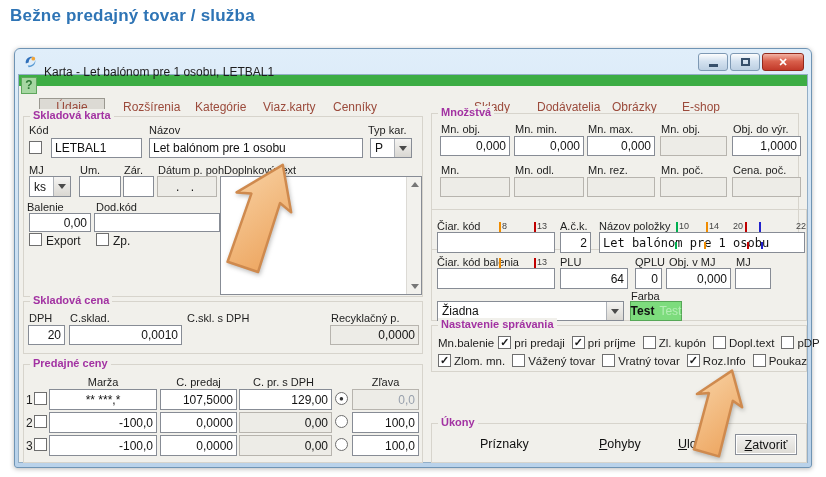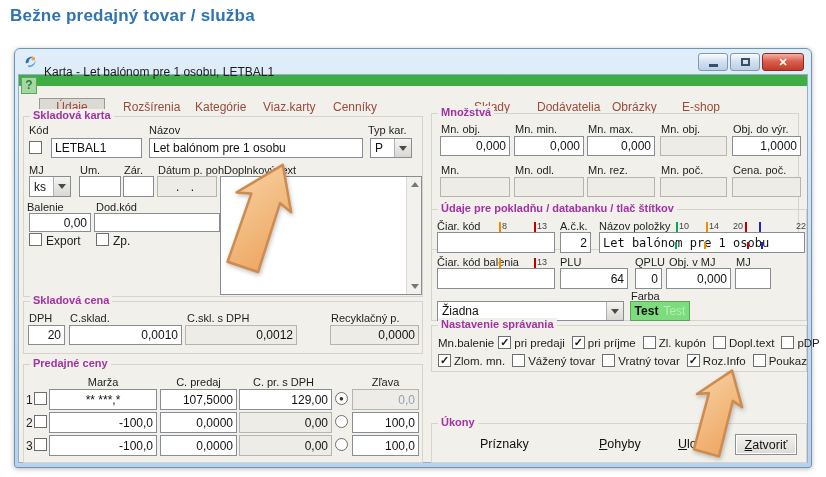--- a/index.html
+++ b/index.html
@@ -211,21 +211,20 @@
     <span class="lbl" style="left:89px; top:117px; font-size:12px;">Zp.</span>
   </div>
 
   <div class="grp" style="left:8px; top:252px; width:400px; height:53px;">
     <span class="gt">Skladová cena</span>
     <span class="lbl" style="left:5px; top:10px;">DPH</span>
     <div class="inp num" style="left:4px; top:23px; width:37px; height:20px;">20</div>
     <span class="lbl" style="left:46px; top:10px;">C.sklad.</span>
     <div class="inp num" style="left:45px; top:23px; width:113px; height:20px;">0,0010</div>
     <span class="lbl" style="left:163px; top:10px;">C.skl. s DPH</span>
-    <div class="inp num dis" style="left:161px; top:23px; width:112px; height:20px;">0,0012</div>
     <span class="lbl" style="left:307px; top:10px;">Recyklačný p.</span>
     <div class="inp num dis" style="left:306px; top:23px; width:89px; height:20px;">0,0000</div>
   </div>
 
   <div class="grp" style="left:8px; top:315px; width:400px; height:99px;">
     <span class="gt">Predajné ceny</span>
     <span class="lbl" style="left:25px; top:11px; width:108px; text-align:center;">Marža</span>
     <span class="lbl" style="left:136px; top:11px; width:77px; text-align:center;">C. predaj</span>
     <span class="lbl" style="left:213px; top:11px; width:93px; text-align:center;">C. pr. s DPH</span>
     <span class="lbl" style="left:328px; top:11px; width:67px; text-align:center;">Zľava</span>
@@ -275,21 +274,20 @@
     <div class="inp num dis" style="left:82px; top:63px; width:70px; height:20px;"></div>
     <span class="lbl" style="left:156px; top:50px;">Mn. rez.</span>
     <div class="inp num dis" style="left:155px; top:63px; width:68px; height:20px;"></div>
     <span class="lbl" style="left:229px; top:50px;">Mn. poč.</span>
     <div class="inp num dis" style="left:228px; top:63px; width:67px; height:20px;"></div>
     <span class="lbl" style="left:301px; top:50px;">Cena. poč.</span>
     <div class="inp num dis" style="left:300px; top:63px; width:69px; height:20px;"></div>
   </div>
 
   <div class="grp" style="left:416px; top:160px; width:376px; height:112px;">
-    <span class="gt">Údaje pre pokladňu / databanku / tlač štítkov</span>
 
     <span class="lbl" style="left:5px; top:10px;">Čiar. kód</span>
     <span class="mnum" style="left:70px; top:11px;">8</span>
     <span class="mnum" style="left:105px; top:11px;">13</span>
     <div class="vline vl-orange" style="left:67px; top:12px; height:26px;"></div>
     <div class="vline vl-red" style="left:102px; top:12px; height:26px;"></div>
     <div class="inp" style="left:5px; top:22px; width:118px; height:21px;"></div>
 
     <span class="lbl" style="left:128px; top:10px;">A.č.k.</span>
     <div class="inp num" style="left:128px; top:22px; width:31px; height:21px;">2</div>
@@ -327,21 +325,21 @@
     <div class="inp" style="left:303px; top:58px; width:36px; height:21px;"></div>
 
     <span class="lbl" style="left:5px; top:80px;margin-top:17px;">Skupina</span>
     <div class="combo" style="left:5px; top:91px; width:187px; height:20px;">
       <span class="cv">Žiadna</span>
       <span class="cbtn">
           <span class="tri"></span>
         </span>
     </div>
     <span class="lbl" style="left:199px; top:80px;">Farba</span>
-    <div class="farba-btn" style="left:198px; top:91px; width:60px; height:20px;">
+    <div class="farba-btn" style="left:198px; top:91px; width:52px; height:20px;">
       <span class="farba-t1">Test</span>
       <span class="farba-t2">Test</span>
     </div>
   </div>
 
   <div class="grp" style="left:416px; top:276px; width:376px; height:47px;">
     <span class="gt">Nastavenie správania</span>
     <div class="ckrow" style="left:6px; top:10px;">
       <span style="margin-right:4px; white-space:nowrap;">Mn.balenie</span>
       <span class="pair">

